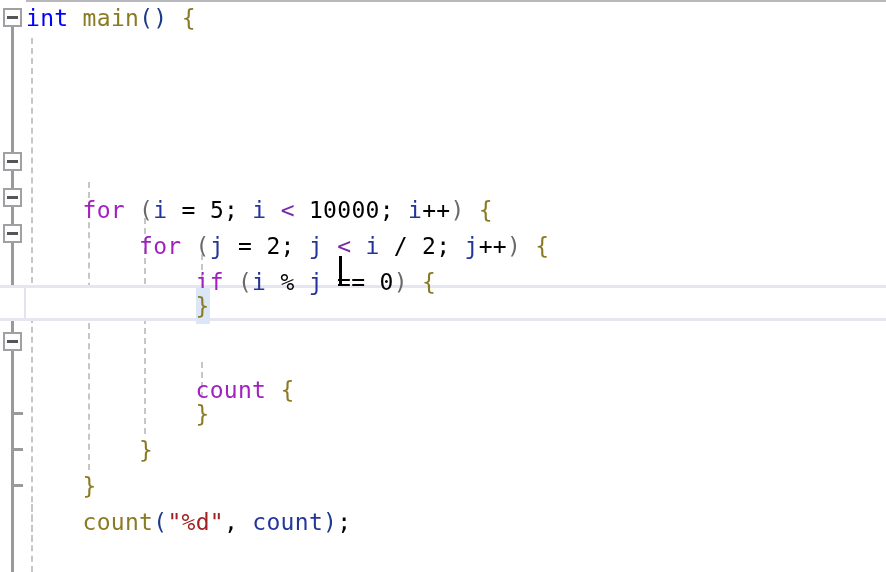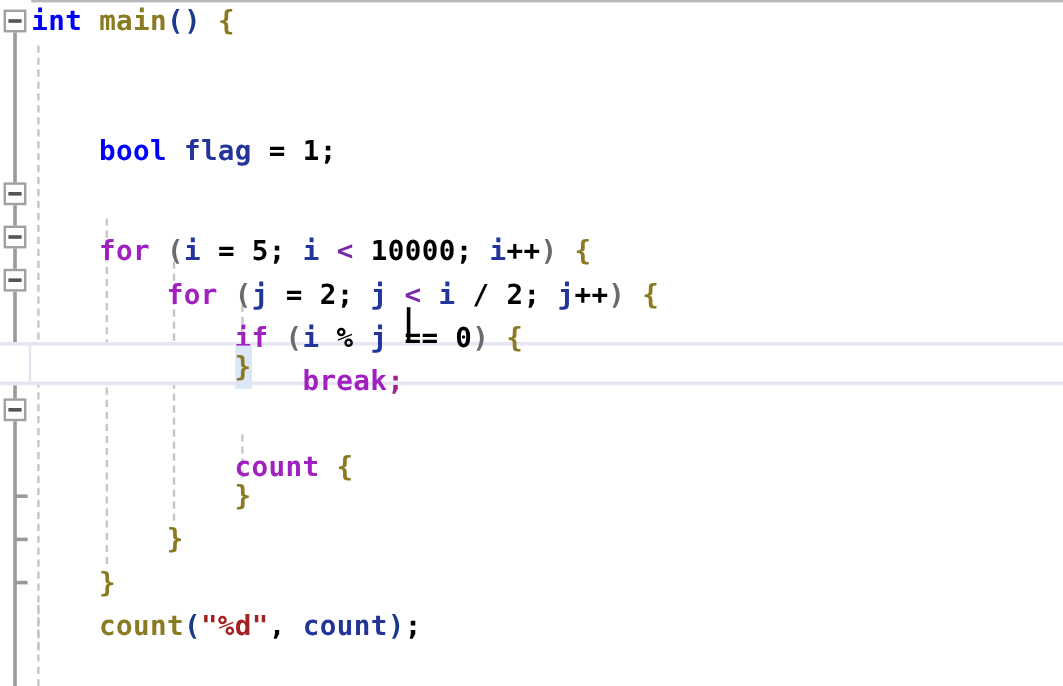--- a/index.html
+++ b/index.html
@@ -80,21 +80,20 @@
     width: 0;
     border-left: 2px dashed #c6c6c6;
   }
 
   
   .code-layer {
     position: absolute;
     top: 0; left: 0;
     width: 886px;
     height: 572px;
-    font-weight: bold;
   }
   .code-line {
     position: absolute;
     left: 0;
     width: 886px;
     height: 36px;
     line-height: 36px;
     font-size: 23px;
     white-space: pre;
     letter-spacing: 0.3px;
@@ -177,25 +176,23 @@
     </div>
 
   <div id="highlight-layer">
       <div class="line-highlight" style="top: 285px;">
         <div class="hl-box"></div>
       </div>
     </div>
 
   <div class="code-layer" id="code-layer">
       <div class="code-line" style="top: 0px;"><span style="display: inline-block; width: 26px;"></span><span class="txt t-kw">int</span><span class="txt t-plain"> </span><span class="txt t-fn">main</span><span class="txt t-paren">()</span><span class="txt t-plain"> </span><span class="txt t-brace">{</span></div>
-      <div class="code-line" style="top: 108px;"><span style="display: inline-block; width: 82.5px;"></span><span class="txt t-kw">bool</span><span class="txt t-plain"> </span><span class="txt t-var">flag</span><span class="txt t-op"> = </span><span class="txt t-num">1</span><span class="txt t-plain">;</span></div>
       <div class="code-line" style="top: 144px;"><span style="display: inline-block; width: 82.5px;"></span><span class="txt t-ctrl">for</span><span class="txt t-plain"> </span><span class="txt t-paren-g">(</span><span class="txt t-var">i</span><span class="txt t-op"> = </span><span class="txt t-num">5</span><span class="txt t-plain">; </span><span class="txt t-var">i</span><span class="txt t-plain"> </span><span class="txt t-op-p">&lt;</span><span class="txt t-plain"> </span><span class="txt t-num">10000</span><span class="txt t-plain">; </span><span class="txt t-var">i</span><span class="txt t-op">++</span><span class="txt t-paren-g">)</span><span class="txt t-plain"> </span><span class="txt t-brace">{</span></div>
       <div class="code-line" style="top: 180px;"><span style="display: inline-block; width: 139px;"></span><span class="txt t-ctrl">for</span><span class="txt t-plain"> </span><span class="txt t-paren-g">(</span><span class="txt t-var">j</span><span class="txt t-op"> = </span><span class="txt t-num">2</span><span class="txt t-plain">; </span><span class="txt t-var">j</span><span class="txt t-plain"> </span><span class="txt t-op-p">&lt;</span><span class="txt t-plain"> </span><span class="txt t-var">i</span><span class="txt t-op"> / </span><span class="txt t-num">2</span><span class="txt t-plain">; </span><span class="txt t-var">j</span><span class="txt t-op">++</span><span class="txt t-paren-g">)</span><span class="txt t-plain"> </span><span class="txt t-brace">{</span></div>
       <div class="code-line" style="top: 216px;"><span style="display: inline-block; width: 195.5px;"></span><span class="txt t-ctrl">if</span><span class="txt t-plain"> </span><span class="txt t-paren-g">(</span><span class="txt t-var">i</span><span class="txt t-op"> % </span><span class="txt t-var">j</span><span class="txt t-op"> == </span><span class="txt t-num">0</span><span class="txt t-paren-g">)</span><span class="txt t-plain"> </span><span class="txt t-brace">{</span></div>
-      <div class="code-line" style="top: 252px;"><span style="display: inline-block; width: 252px;"></span><span class="txt t-ctrl">break</span><span class="txt t-semi">;</span></div>
       <div class="code-line" style="top: 288px;"><span style="display: inline-block; width: 195.5px;"></span><span class="txt t-brace-m">}</span></div>
       <div class="code-line" style="top: 324px;"><span style="display: inline-block; width: 195.5px;"></span><span class="txt t-ctrl">count</span><span class="txt t-plain"> </span><span class="txt t-brace">{</span></div>
       <div class="code-line" style="top: 396px;"><span style="display: inline-block; width: 195.5px;"></span><span class="txt t-brace">}</span></div>
       <div class="code-line" style="top: 432px;"><span style="display: inline-block; width: 139px;"></span><span class="txt t-brace">}</span></div>
       <div class="code-line" style="top: 468px;"><span style="display: inline-block; width: 82.5px;"></span><span class="txt t-brace">}</span></div>
       <div class="code-line" style="top: 504px;"><span style="display: inline-block; width: 82.5px;"></span><span class="txt t-fn">count</span><span class="txt t-paren">(</span><span class="txt t-str">"%d"</span><span class="txt t-plain">, </span><span class="txt t-var">count</span><span class="txt t-paren">)</span><span class="txt t-plain">;</span></div>
     </div>
 
   <div id="caret-layer">
       <div class="caret" style="top: 256px; left: 339.2px;"></div>

